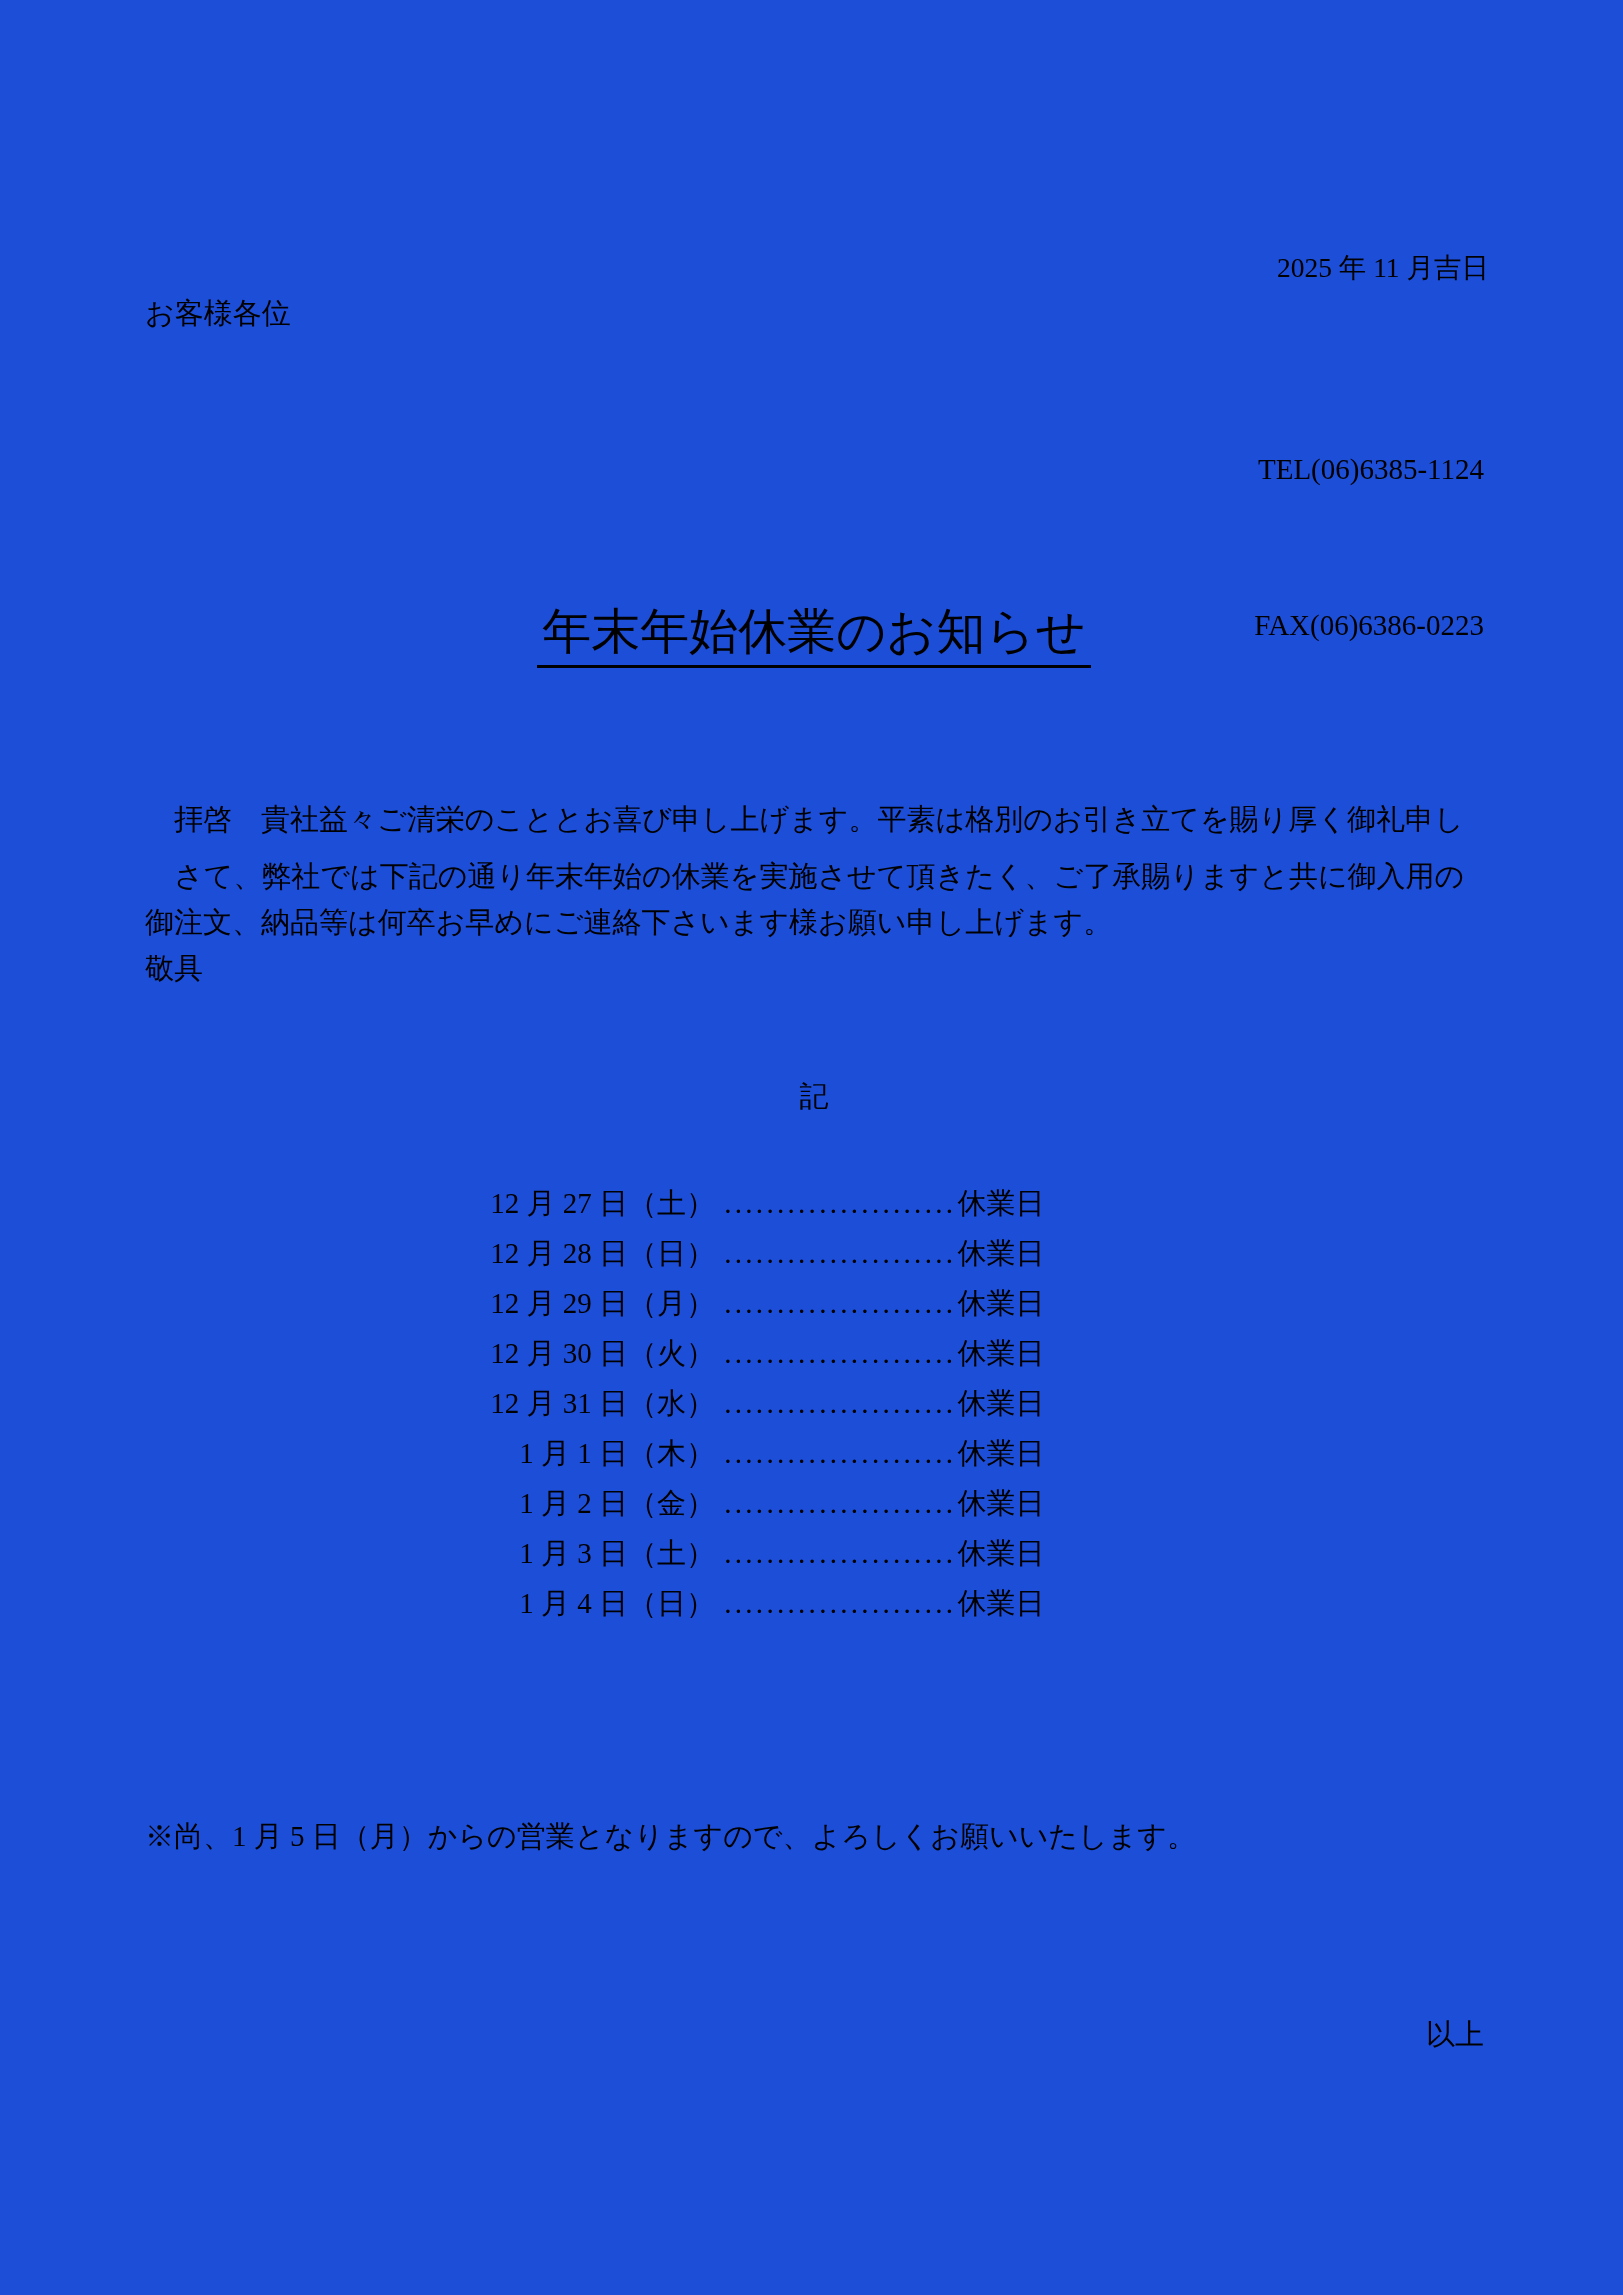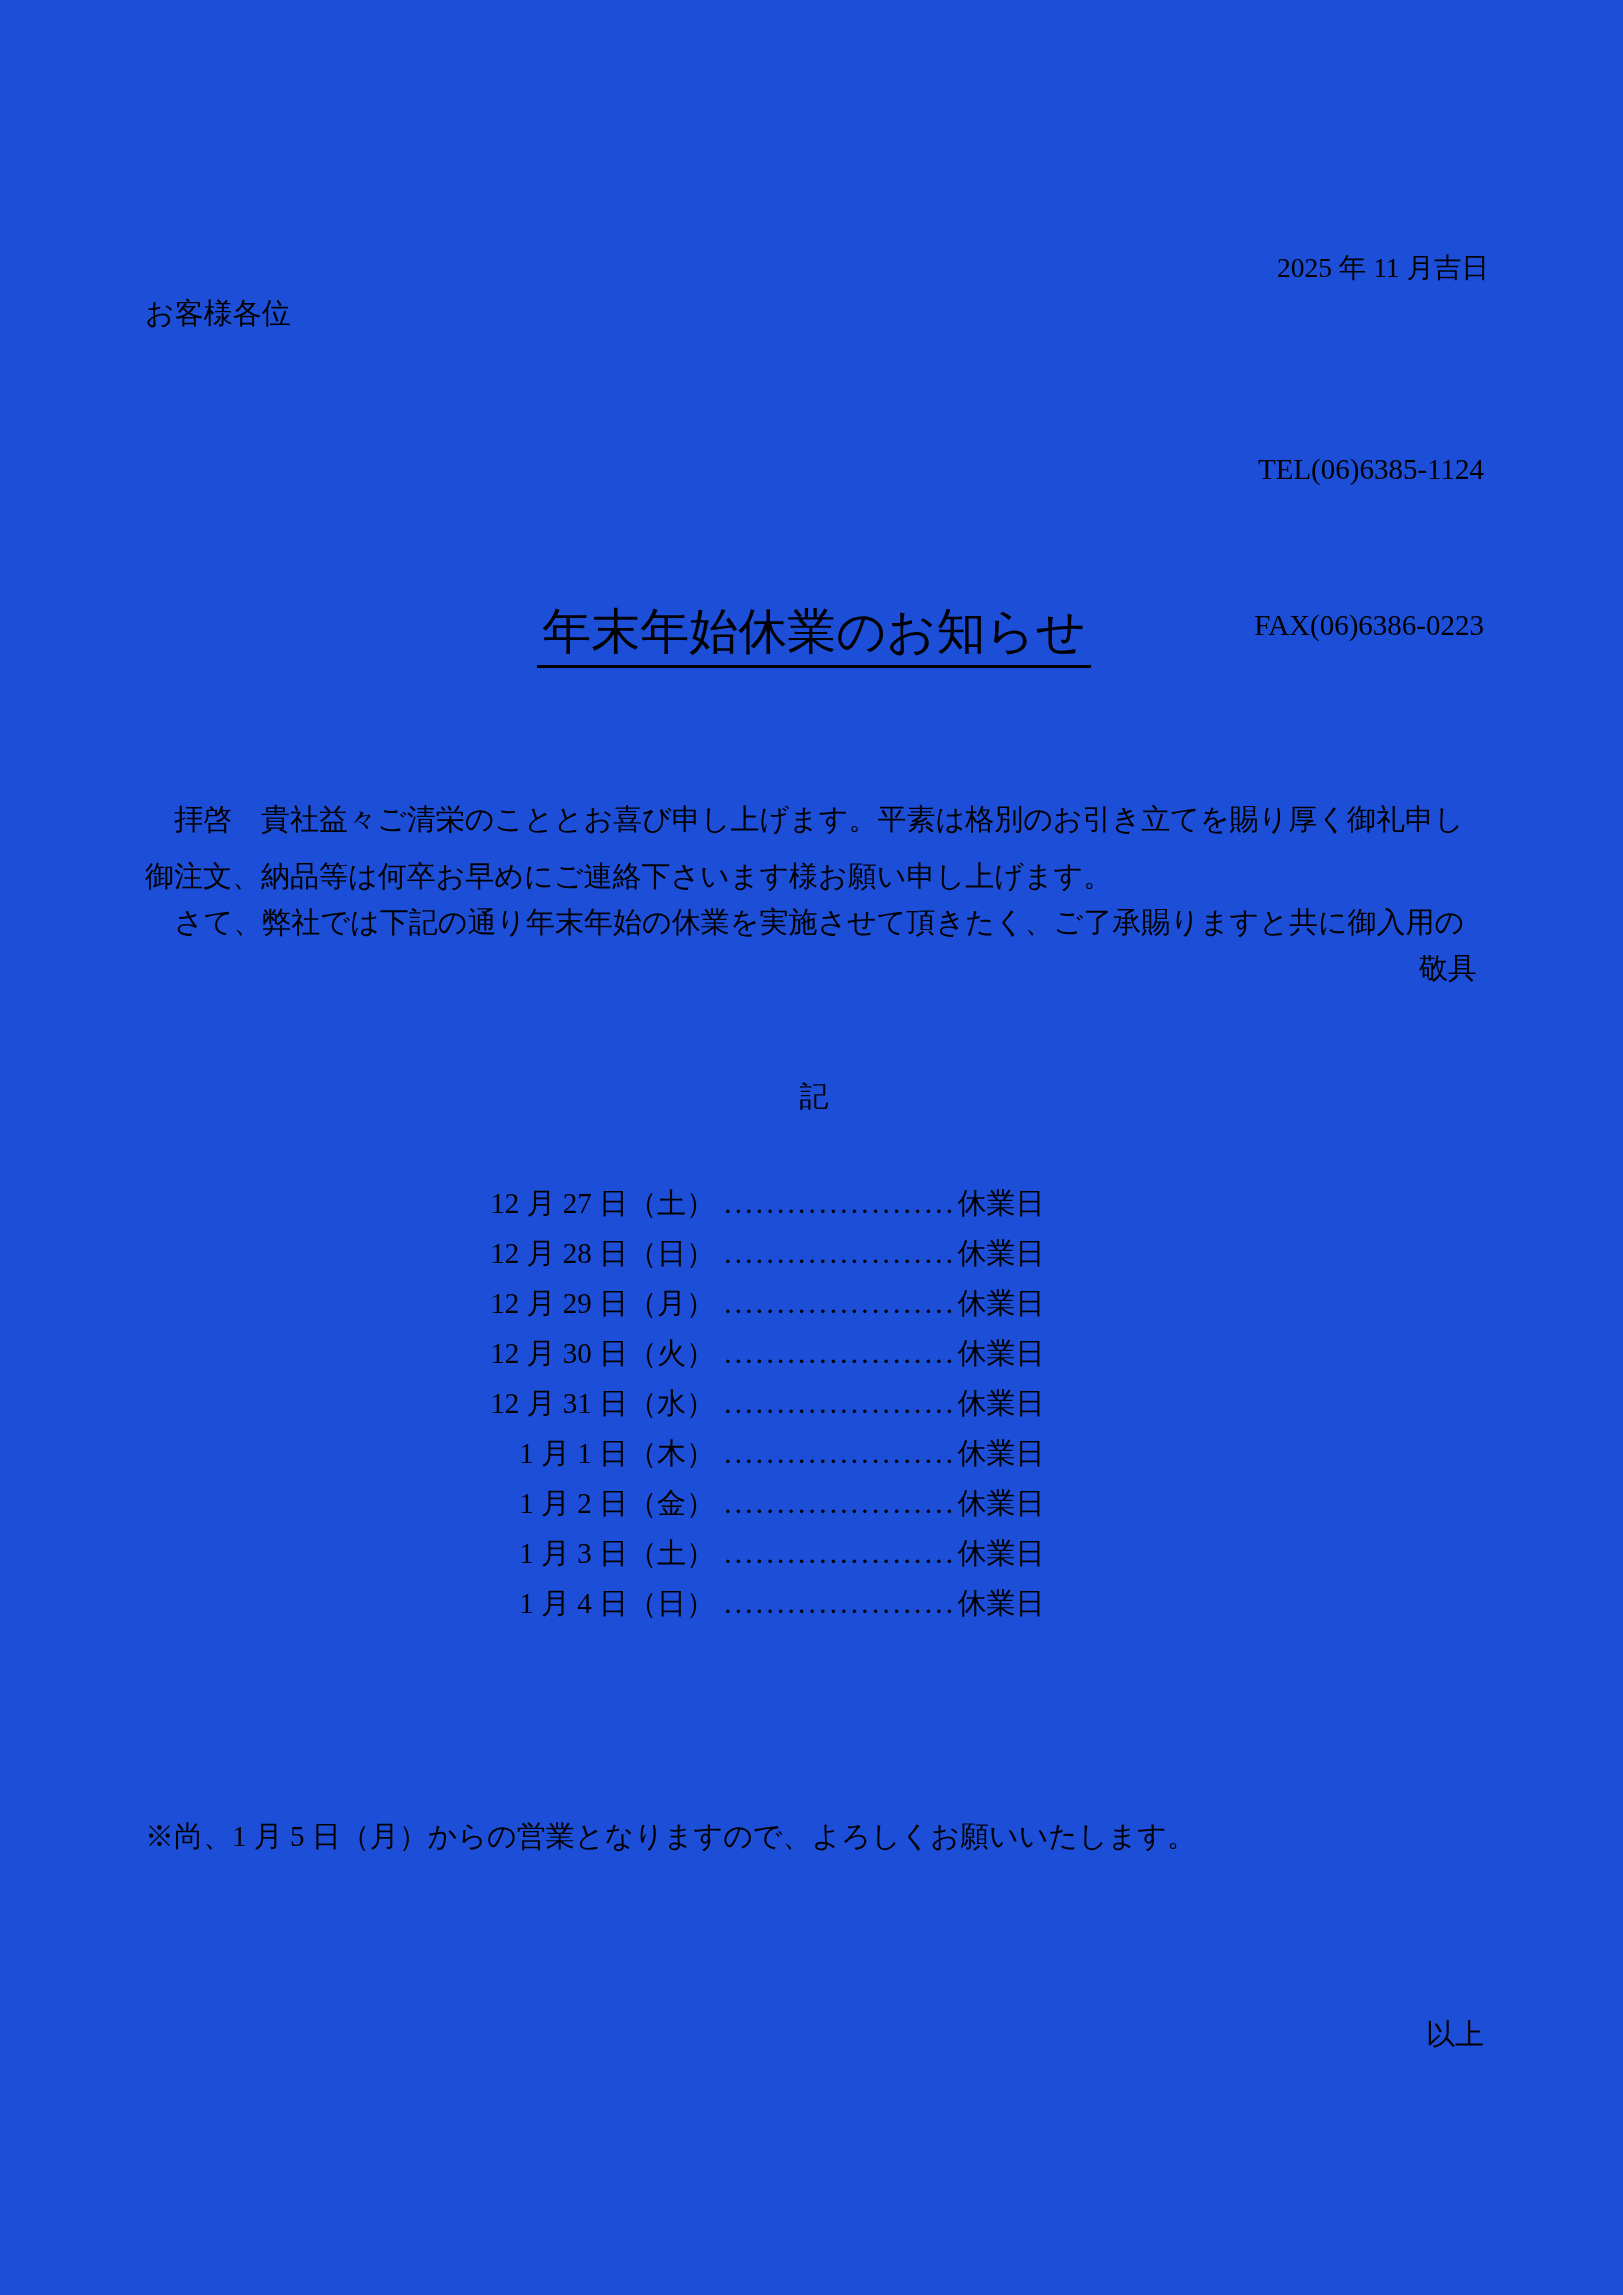--- a/index.html
+++ b/index.html
@@ -50,21 +50,20 @@
   }
 
   
   .body-block {
     left: 145px; right: 137px; top: 785px;
     font-size: 29px; line-height: 46px; margin-top: 11px;
   }
   .body-line { white-space: pre; }
   .para2 { margin-top: 11px; }
   .keigu {
-    text-align: right;
     padding-right: 9.2px;
   }
 
   
   .record-marker {
     left: 144px; right: 139px; top: 1079px;
     font-size: 29px; line-height: 1.2;
     text-align: center;
   }
 
@@ -120,22 +119,22 @@
 
   <div class="abs title-wrap">
     <span class="title-text">年末年始休業のお知らせ</span>
   </div>
 
   <div class="abs body-block">
     <div class="para1">
       <div class="body-line">　拝啓　貴社益々ご清栄のこととお喜び申し上げます。平素は格別のお引き立てを賜り厚く御礼申し</div>
     </div>
     <div class="para2">
+      <div class="body-line">　さて、弊社では下記の通り年末年始の休業を実施させて頂きたく、ご了承賜りますと共に御入用の</div>
       <div class="body-line">御注文、納品等は何卒お早めにご連絡下さいます様お願い申し上げます。</div>
-      <div class="body-line">　さて、弊社では下記の通り年末年始の休業を実施させて頂きたく、ご了承賜りますと共に御入用の</div>
     </div>
     <div class="keigu">敬具</div>
   </div>
 
   <div class="abs record-marker">記</div>
 
   <div class="abs holiday-list">
 
   <div class="h-row">
       <span class="h-date">12 月 27 日（土）</span>

